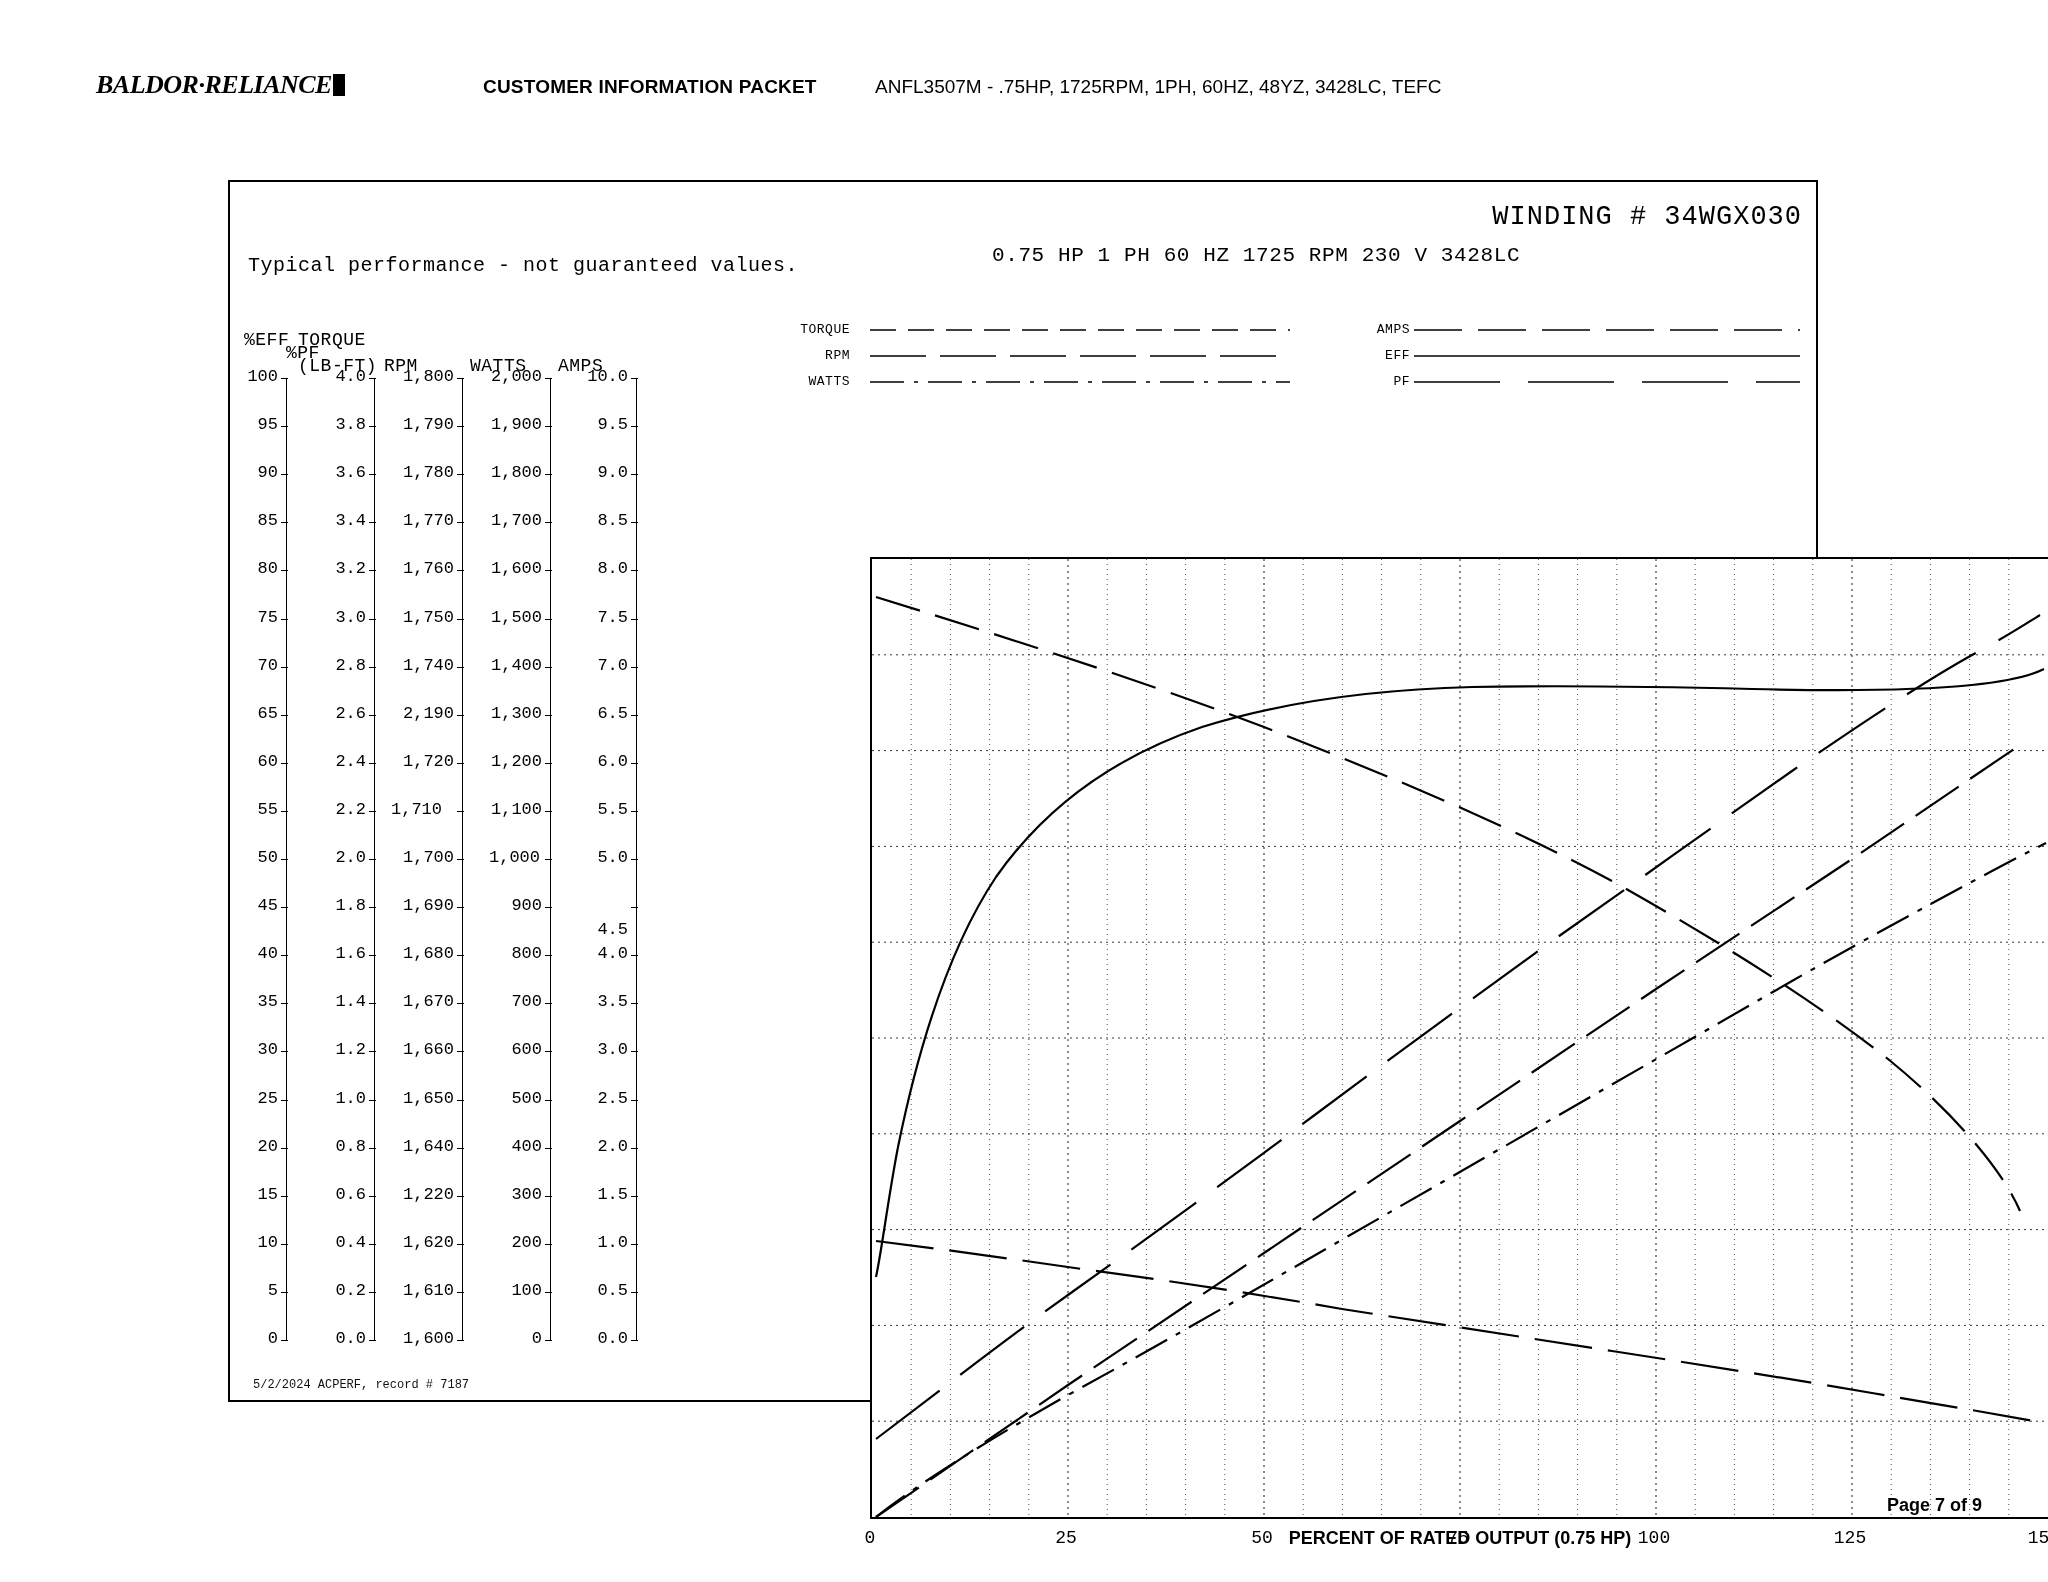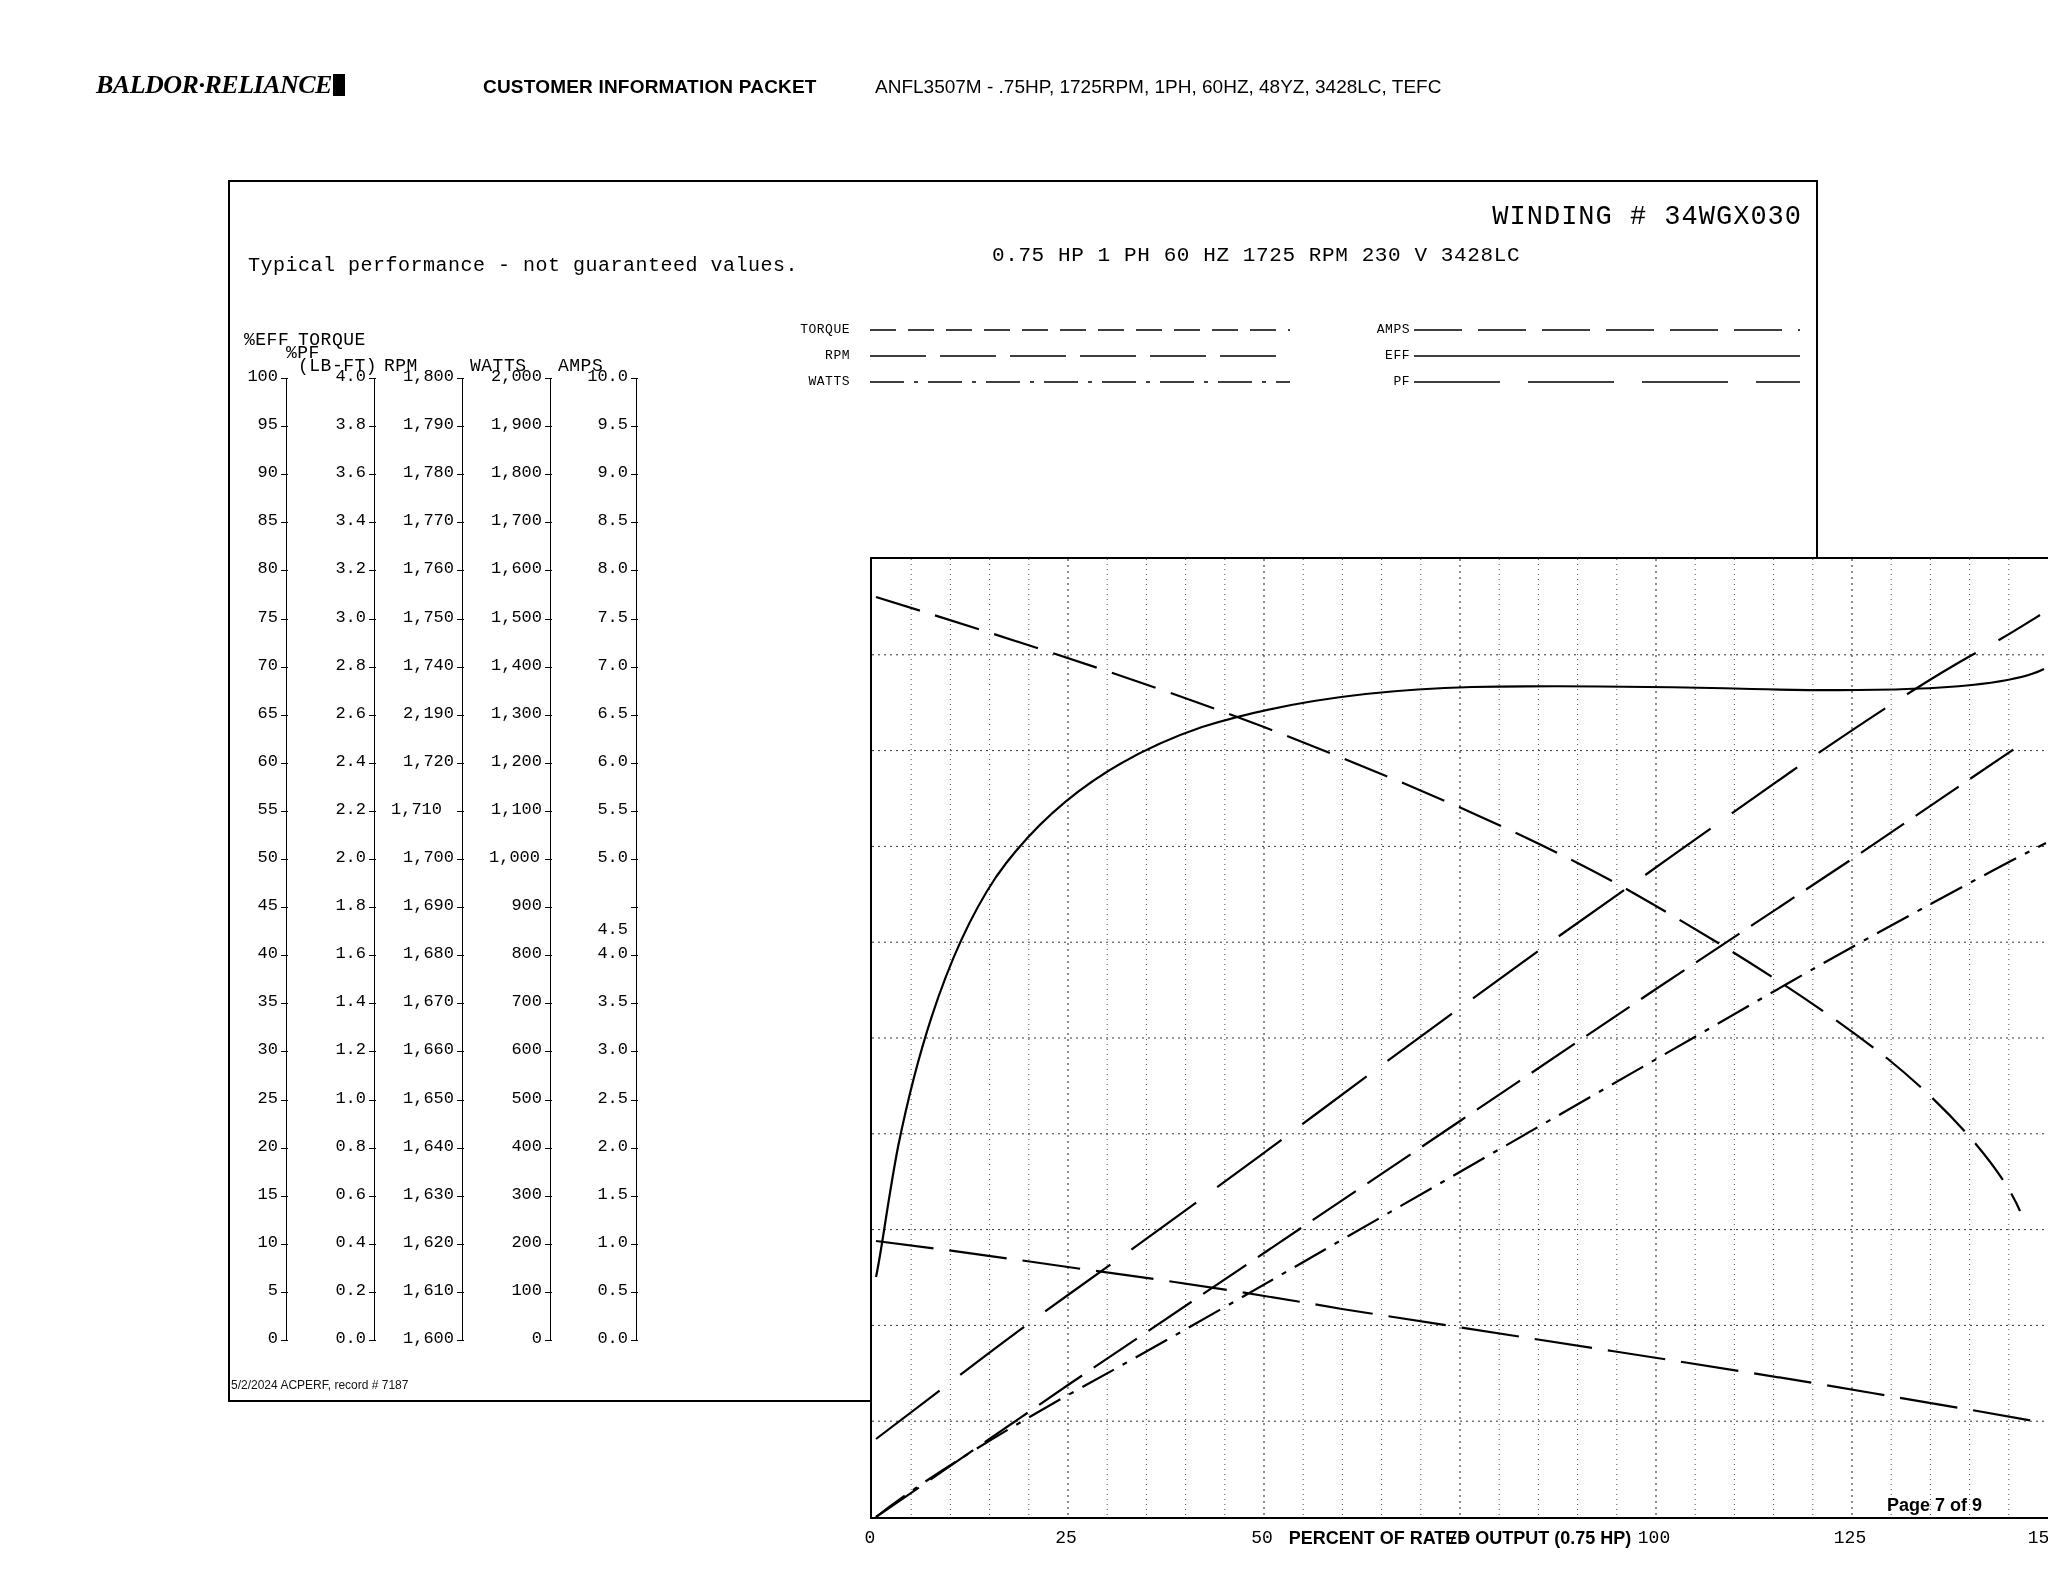--- a/index.html
+++ b/index.html
@@ -120,22 +120,22 @@
   .xlab{
     position:absolute; left:640px; top:1346px; width:1180px;
     text-align:center; font-size:18px; font-weight:bold;
   }
   .xtick{
     position:absolute; top:1346px;
     font-family:"Liberation Mono", monospace; font-size:18px;
     transform:translateX(-50%);
   }
   .stamp{
-    position:absolute; left:1px; bottom:8px;
-    font-family:Liberation Sans, sans-serif;
+    position:absolute; left:23px; bottom:8px;
+    font-family:Liberation Mono, monospace;
     font-size:12px; color:#111; white-space:nowrap;text-align:right;
   }
 </style>
 </head>
 <body>
 
 <div class="page-header">
   <div class="brand">
     <span>BALDOR·RELIANCE</span><span class="bar"></span>
   </div>
@@ -316,21 +316,21 @@
       <div class="tickrow" style="top: 566.2px; right: 10px;">1,680</div>
       <div class="tickmark" style="top: 577.2px; right: 0px;"></div>
       <div class="tickrow" style="top: 614.3px; right: 10px;">1,670</div>
       <div class="tickmark" style="top: 625.3px; right: 0px;"></div>
       <div class="tickrow" style="top: 662.4px; right: 10px;">1,660</div>
       <div class="tickmark" style="top: 673.4px; right: 0px;"></div>
       <div class="tickrow" style="top: 710.5px; right: 10px;">1,650</div>
       <div class="tickmark" style="top: 721.5px; right: 0px;"></div>
       <div class="tickrow" style="top: 758.6px; right: 10px;">1,640</div>
       <div class="tickmark" style="top: 769.6px; right: 0px;"></div>
-      <div class="tickrow" style="top: 806.7px; right: 10px;">1,630</div>
+      <div class="tickrow" style="top: 806.7px; right: 10px;">1,220</div>
       <div class="tickmark" style="top: 817.7px; right: 0px;"></div>
       <div class="tickrow" style="top: 854.8px; right: 10px;">1,620</div>
       <div class="tickmark" style="top: 865.8px; right: 0px;"></div>
       <div class="tickrow" style="top: 902.9px; right: 10px;">1,610</div>
       <div class="tickmark" style="top: 913.9px; right: 0px;"></div>
       <div class="tickrow" style="top: 951px; right: 10px;">1,600</div>
       <div class="tickmark" style="top: 962px; right: 0px;"></div>
     </div>
 
   <div class="axhead" style="left:240px;top:174px;">WATTS</div>

